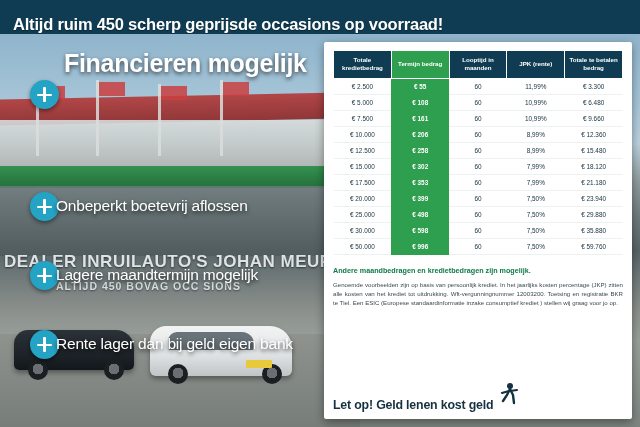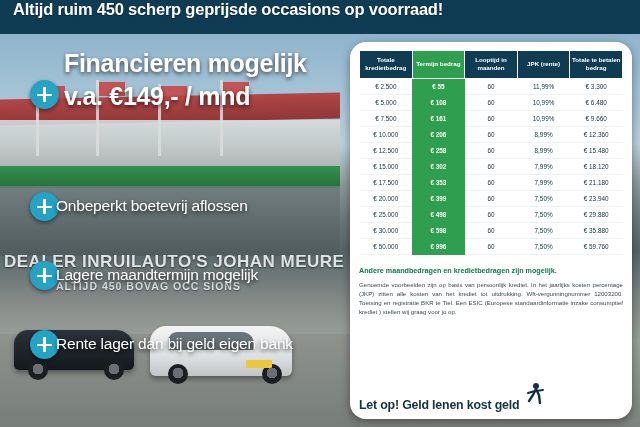--- a/index.html
+++ b/index.html
@@ -13,21 +13,21 @@
     position:relative;
     width:640px; height:427px;
     overflow:hidden;
   }
 
   
   .banner {
     position:absolute; top:0; left:0;
     width:640px; height:34px;
     background:#0f3c52;
-    display:flex; align-items:flex-start;
+    display:flex; align-items:flex-end;
   }
   .banner-text {
     color:#ffffff;
     font-size:16.5px;
     font-weight:bold;
     letter-spacing:-0.2px;
     padding-left:13px;
     white-space:nowrap;
     text-shadow:0 1px 1px rgba(0,0,0,.35);
   }
@@ -178,23 +178,23 @@
   .plus:before, .plus:after {
     content:""; position:absolute; background:#ffffff; border-radius:1px;
   }
   .plus:before { left:7px; top:13.5px; width:15px; height:2.6px; }
   .plus:after  { left:13.2px; top:7px; width:2.6px; height:15px; }
 
   
   .card {
     position:absolute;
     right:8px; top:42px;
-    width:282px; height:377px;
+    width:308px; height:377px;
     background:#ffffff;
-    border-radius:16px;
+    border-radius:2px;
     box-shadow:0 3px 10px rgba(0,0,0,.4);
     padding:8px 9px 0 9px;
   }
   table.rate {
     width:100%;
     border-collapse:collapse;
     table-layout:fixed;
   }
   table.rate th {
     background:#0f3c52;
@@ -286,21 +286,20 @@
     <div class="wheel" style="left:168px; top:330px;"></div>
     <div class="wheel" style="left:262px; top:330px;"></div>
     <div class="plate"></div>
   </div>
 
   <div class="bullets">
 
     <div class="plus" style="top:46px;"></div>
     <div class="headline-block">
       <div class="headline-1">Financieren mogelijk</div>
-      <div class="headline-2">v.a. €149,- / mnd</div>
     </div>
 
     <div class="plus" style="top:158px;"></div>
     <div class="bullet-row" style="top:163px;">Onbeperkt boetevrij aflossen</div>
 
     <div class="plus" style="top:227px;"></div>
     <div class="bullet-row" style="top:232px;">Lagere maandtermijn mogelijk</div>
 
     <div class="plus" style="top:296px;"></div>
     <div class="bullet-row" style="top:301px;">Rente lager dan bij geld eigen bank</div>

